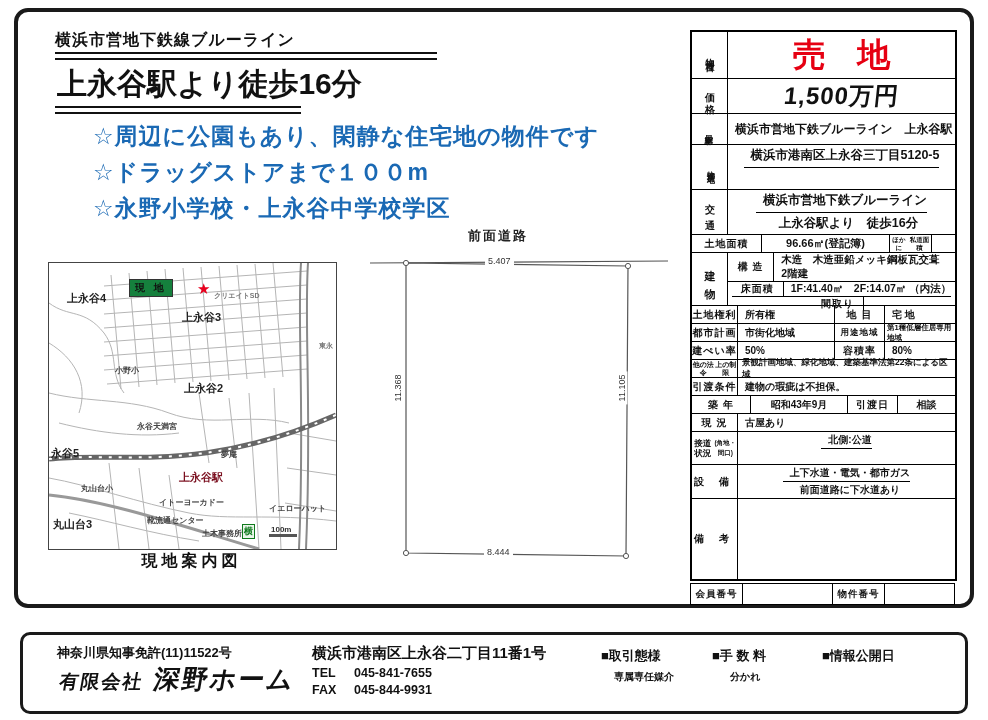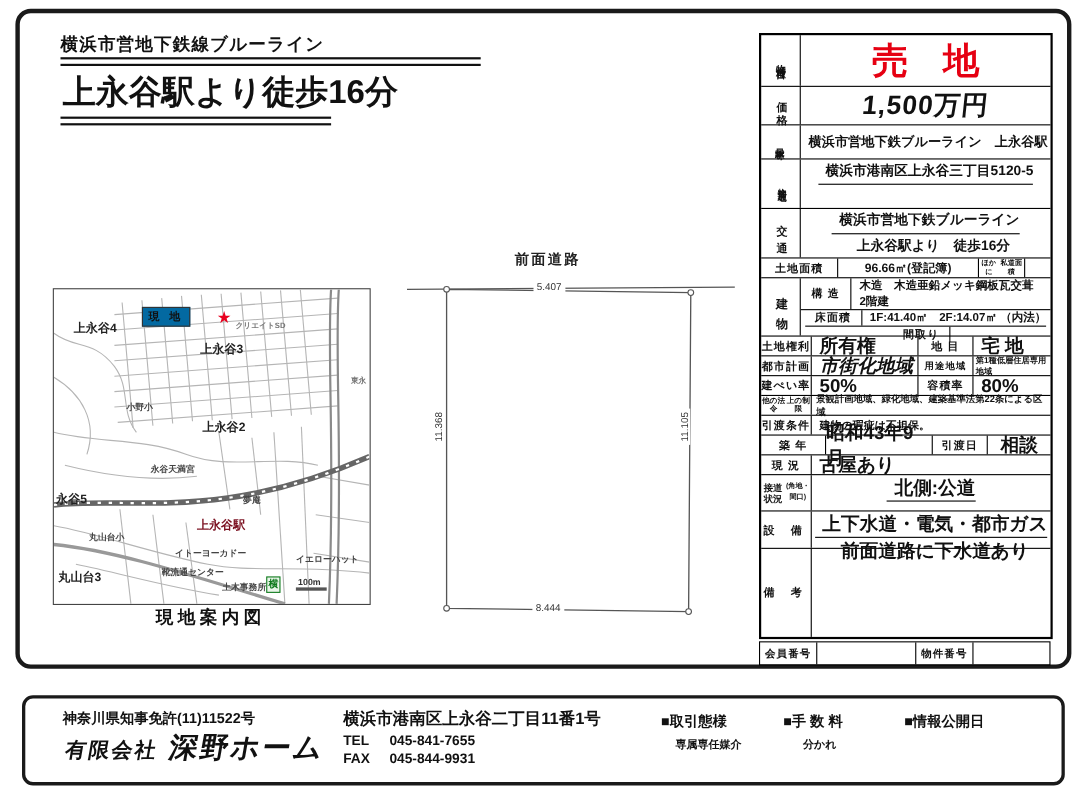--- a/index.html
+++ b/index.html
@@ -22,21 +22,21 @@
   .hl{left:93px;top:118px;width:560px;line-height:36px;font-size:23px;font-weight:800;color:#1a69b4;letter-spacing:1px;}
   .hl div{white-space:nowrap;}
 
   
   .map-panel{left:48px;top:262px;width:287px;height:286px;border:1px solid #444;background:#fff;overflow:hidden;}
   .map-panel svg{position:absolute;left:0;top:0;}
   .ml{position:absolute;white-space:nowrap;color:#333;font-weight:600;}
   .ml.big{font-size:11px;color:#222;}
   .ml.small{font-size:8px;color:#444;}
   .ml.tiny{font-size:7px;color:#777;}
-  .ml.boxed{font-size:10px;font-weight:800;background:#0369a1;border:1px solid #333;padding:1px 5px;letter-spacing:3px;color:#111;}
+  .ml.boxed{font-size:10px;font-weight:800;background:#15803d;border:1px solid #333;padding:1px 5px;letter-spacing:3px;color:#111;}
   .ml.star{font-size:15px;color:#e8001e;font-weight:400;}
   .ml.station{font-size:11px;font-weight:800;color:#7b1020;}
   .ml.green{font-size:9px;font-weight:800;color:#0f7a1d;border:1px solid #0f7a1d;padding:0 1px;background:#eaf6ea;}
   .ml.scale{font-size:8px;color:#333;border-bottom:3px solid #555;padding:0 6px 0 2px;}
   .map-caption{left:48px;top:551px;width:287px;text-align:center;font-size:16px;font-weight:800;letter-spacing:4px;}
 
   
   .plan{left:360px;top:225px;width:320px;height:345px;}
   .plan svg{position:absolute;left:0;top:0;}
   .pl-label{position:absolute;white-space:nowrap;}
@@ -44,21 +44,21 @@
   .pl-label.dim{font-size:9px;color:#333;background:#fff;padding:0 3px;}
   .pl-label.rot{transform:rotate(-90deg);}
 
   
   .pt{left:690px;top:30px;width:263px;border:2px solid #000;background:#fff;}
   .pr{display:flex;border-bottom:1px solid #000;align-items:stretch;}
   .pr:last-child{border-bottom:none;}
   .pc{border-right:1px solid #000;display:flex;align-items:center;box-sizing:border-box;}
   .pc:last-child{border-right:none;}
   .lab{justify-content:center;font-size:10px;font-weight:600;text-align:center;letter-spacing:1px;}
-  .val{padding-left:7px;font-size:17px;font-weight:700;}
+  .val{padding-left:7px;font-size:10px;font-weight:700;}
   .cen{justify-content:center;padding-left:0;}
   .vl{writing-mode:vertical-rl;text-orientation:upright;justify-content:center;font-weight:600;}
   .col{display:flex;flex-direction:column;flex:1;}
   .sub{display:flex;align-items:center;border-bottom:1px solid #000;box-sizing:border-box;flex:1;}
   .sub:last-child{border-bottom:none;}
   .deal{flex:1;justify-content:center;color:#e60012;font-size:33px;font-weight:900;letter-spacing:0.95em;text-indent:0.95em;}
   .price{flex:1;justify-content:center;font-size:24px;font-weight:900;transform:skewX(-6deg);letter-spacing:1px;}
   .note2{flex-direction:row;justify-content:space-between;font-size:6.5px;line-height:7.5px;font-weight:600;text-align:center;}
   .memrow{left:690px;top:583px;width:263px;height:20px;border:1px solid #000;display:flex;}
   .memrow .pc{font-size:9.5px;}
@@ -78,20 +78,25 @@
 <body>
 
 <div class="page">
   <div class="abs main-border"></div>
 
   <div class="abs h1">横浜市営地下鉄線ブルーライン</div>
   <div class="abs dline dl1"></div>
   <div class="abs h2">上永谷駅より徒歩16分</div>
   <div class="abs dline dl2"></div>
 
+  <div class="abs hl">
+    <div>☆周辺に公園もあり、閑静な住宅地の物件です</div>
+    <div>☆ドラッグストアまで１００m</div>
+    <div>☆永野小学校・上永谷中学校学区</div>
+  </div>
 
   <div class="abs map-panel">
     <svg width="287" height="286" viewBox="0 0 287 286">
       <g stroke="#b5b5b5" stroke-width="1" fill="none">
         <path d="M55,23 L258,8"></path>
           <path d="M55,37 L258,22"></path>
           <path d="M55,51 L258,36"></path>
         <path d="M55,65 L258,50"></path>
           <path d="M55,79 L258,64"></path>
           <path d="M55,93 L258,78"></path>
@@ -231,21 +236,21 @@
       </div>
     </div>
     <div class="pr" style="height:17px">
       <div class="pc lab" style="width:46px;">土地権利</div>
       <div class="pc val" style="width:97px;">所有権</div>
       <div class="pc lab" style="width:50px;">地 目</div>
       <div class="pc val" style="flex:1;">宅 地</div>
     </div>
     <div class="pr" style="height:17px">
       <div class="pc lab" style="width:46px;">都市計画</div>
-      <div class="pc val" style="width:97px;font-style:italic;">市街化地域</div>
+      <div class="pc val" style="width:97px;">市街化地域</div>
       <div class="pc lab" style="width:50px;font-size:8.5px;">用途地域</div>
       <div class="pc val" style="flex:1;font-size:7.5px;padding-left:2px;">第1種低層住居専用地域</div>
     </div>
     <div class="pr" style="height:17px">
       <div class="pc lab" style="width:46px;">建ぺい率</div>
       <div class="pc val" style="width:97px;">50%</div>
       <div class="pc lab" style="width:50px;">容積率</div>
       <div class="pc val" style="flex:1;">80%</div>
     </div>
     <div class="pr" style="height:17px">

